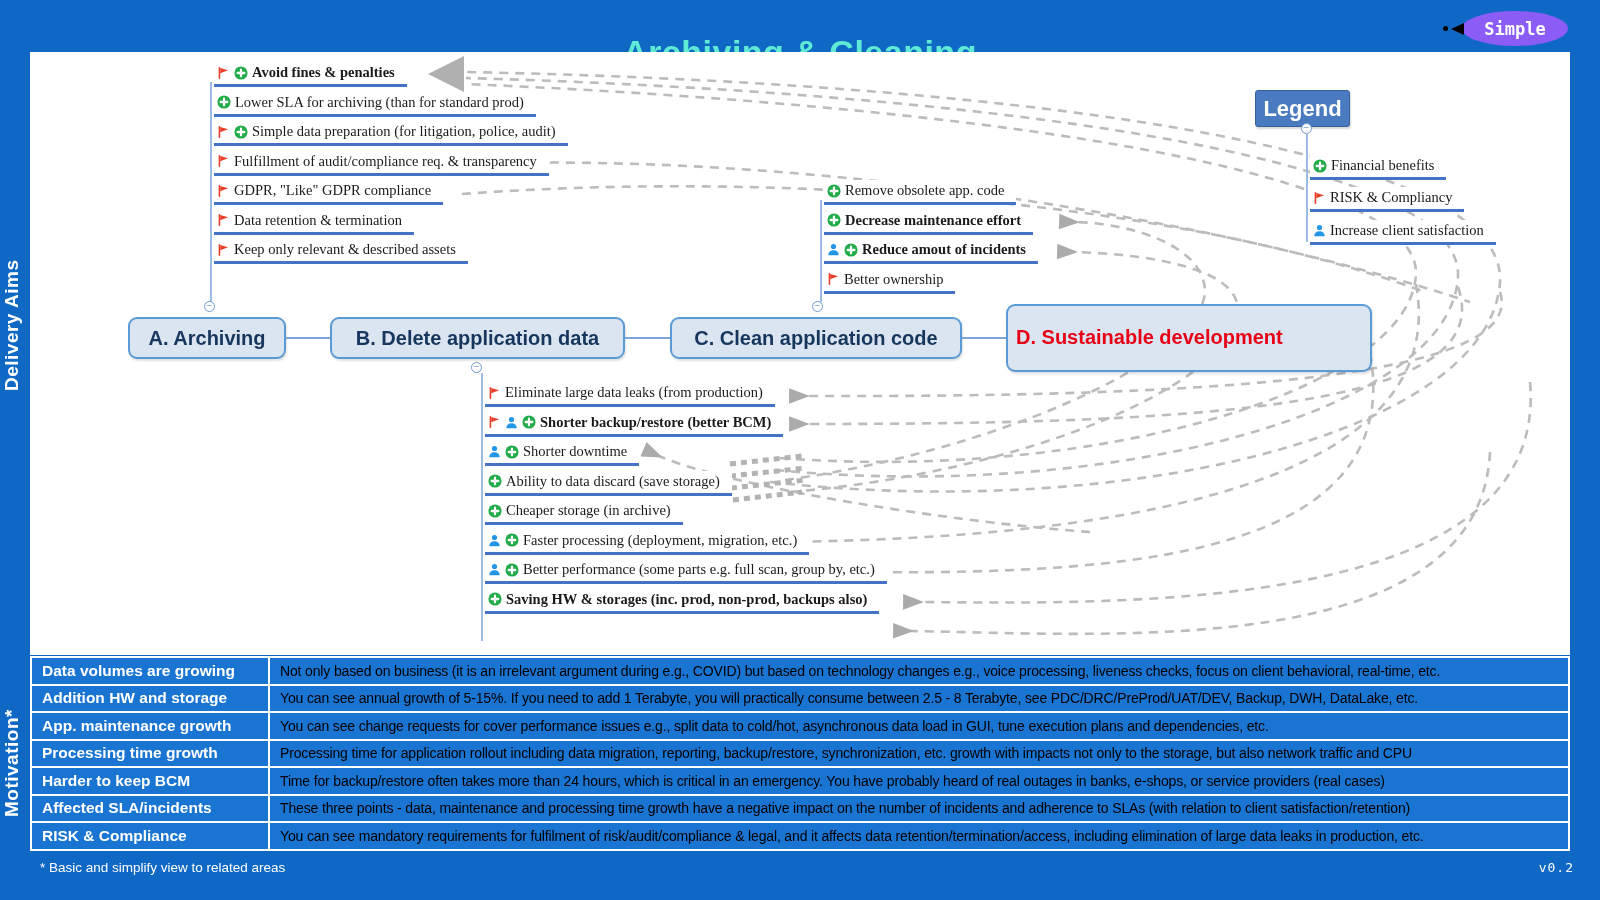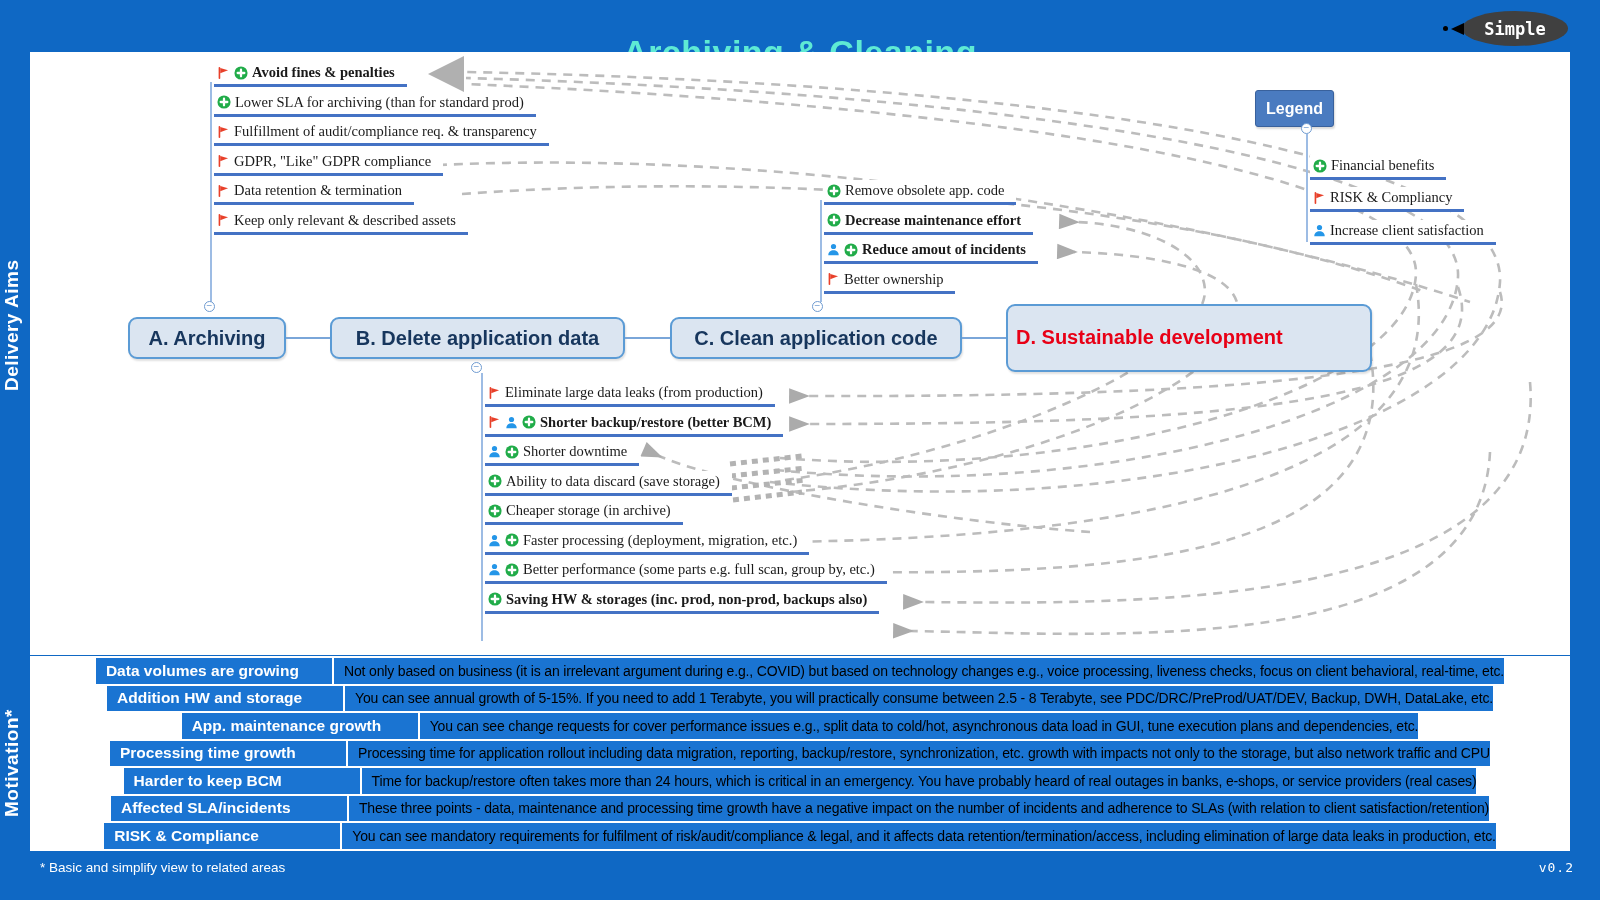--- a/index.html
+++ b/index.html
@@ -11,21 +11,21 @@
   }
   
   .page-title {
     position:absolute; top:5px; left:0; width:100%;
     text-align:center; color:#5eead4; font-size:34px; font-weight:bold;
     letter-spacing:0.5px;
     margin-top:28px;
   }
   .badge {
     position:absolute; right:32px; top:11px; width:106px; height:35px;
-    background:#404040; border-radius:50%;
+    background:#8b5cf6; border-radius:50%;
     display:flex; align-items:center; justify-content:center;
     color:#fff; font-family:"DejaVu Sans Mono", monospace; font-size:17px; font-weight:bold;
   }
   .badge::before {
     content:""; position:absolute; left:-11px; top:12px;
     border-right:13px solid #000; border-top:6px solid transparent; border-bottom:6px solid transparent;
   }
   .badge::after {
     content:""; position:absolute; left:-19px; top:15px;
     width:5px; height:5px; border-radius:50%; background:#000;
@@ -58,24 +58,24 @@
     left:976px; top:252px; width:366px; height:68px;
     flex-direction:column; align-items:flex-start; justify-content:center;
     padding-left:8px; color:#e80016; line-height:1.18; font-size:20px;
   }
   .conn { position:absolute; top:285px; height:2px; background:#7aa6d9; }
   #conn-ab { left:256px; width:44px; }
   #conn-bc { left:595px; width:45px; }
   #conn-cd { left:932px; width:44px; }
   
   #legend-box {
-    position:absolute; left:1225px; top:38px; width:79px; height:37px;
+    position:absolute; left:1225px; top:38px; width:95px; height:37px;
     background:#4a7bc0; border:1px solid #39619c; border-radius:3px;
     display:flex; align-items:center; justify-content:center;
-    color:#fff; font-weight:bold; font-size:16px;
+    color:#fff; font-weight:bold; font-size:22px;
     box-shadow:1px 2px 2px rgba(0,0,0,0.15);
   }
   
   .vline { position:absolute; width:2px; background:#9dbce4; }
   #vline-archiving { left:180px;  top:30px;  height:220px; }
   #vline-clean     { left:790px;  top:148px; height:102px; }
   #vline-delete    { left:451px;  top:321px; height:268px; }
   #vline-legend    { left:1276px; top:82px;  height:108px; }
   .toggle {
     position:absolute; width:11px; height:11px; border-radius:50%;
@@ -101,21 +101,21 @@
     border-bottom:3px solid #4472c4;
     padding:2px 12px 3px 3px;
     font-size:14.5px; color:#1a1a1a; white-space:nowrap; background:#fff;
   }
   .mm-chip.bold .mm-label { font-weight:bold; }
   .mm-icon { display:inline-flex; align-items:center; }
   
   .mot-table {
     position:absolute; left:30px; top:656px; width:1540px;
     background:#fff; border:2px solid #fff;
-    display:flex; flex-direction:column; gap:2px;align-items:center;
+    display:flex; flex-direction:column; gap:2px;
   }
   .mot-row {
     display:grid; grid-template-columns:236px 1fr; gap:2px; height:25.5px;
   }
   .mot-label {
     background:#1a74d2; color:#fff; font-weight:bold; font-size:15.5px;
     display:flex; align-items:center; padding-left:10px; white-space:nowrap;
   }
   .mot-text {
     background:#1a74d2; color:#000000; font-size:14px; letter-spacing:-0.15px;
@@ -212,20 +212,37 @@
         </span>
       </div>
       <div class="mm-item">
         <span class="mm-chip">
           <span class="mm-icon">
             <svg width="13" height="14" viewBox="0 0 16 16">
               <path d="M3 1.5v13" stroke="#e8402a" stroke-width="2" stroke-linecap="round"></path>
               <path d="M4 1.8l9.6 2.9L4 8.4z" fill="#e8402a"></path>
             </svg>
           </span>
+          <span class="mm-icon">
+            <svg width="14" height="14" viewBox="0 0 16 16">
+              <circle cx="8" cy="8" r="7.5" fill="#21ac49"></circle>
+              <path d="M8 4.2v7.6M4.2 8h7.6" stroke="#fff" stroke-width="2.6" stroke-linecap="round"></path>
+            </svg>
+          </span>
+          <span class="mm-label">Simple data preparation (for litigation, police, audit)</span>
+        </span>
+      </div>
+      <div class="mm-item">
+        <span class="mm-chip">
+          <span class="mm-icon">
+            <svg width="13" height="14" viewBox="0 0 16 16">
+              <path d="M3 1.5v13" stroke="#e8402a" stroke-width="2" stroke-linecap="round"></path>
+              <path d="M4 1.8l9.6 2.9L4 8.4z" fill="#e8402a"></path>
+            </svg>
+          </span>
           <span class="mm-label">Fulfillment of audit/compliance req. &amp; transparency</span>
         </span>
       </div>
       <div class="mm-item">
         <span class="mm-chip">
           <span class="mm-icon">
             <svg width="13" height="14" viewBox="0 0 16 16">
               <path d="M3 1.5v13" stroke="#e8402a" stroke-width="2" stroke-linecap="round"></path>
               <path d="M4 1.8l9.6 2.9L4 8.4z" fill="#e8402a"></path>
             </svg>

